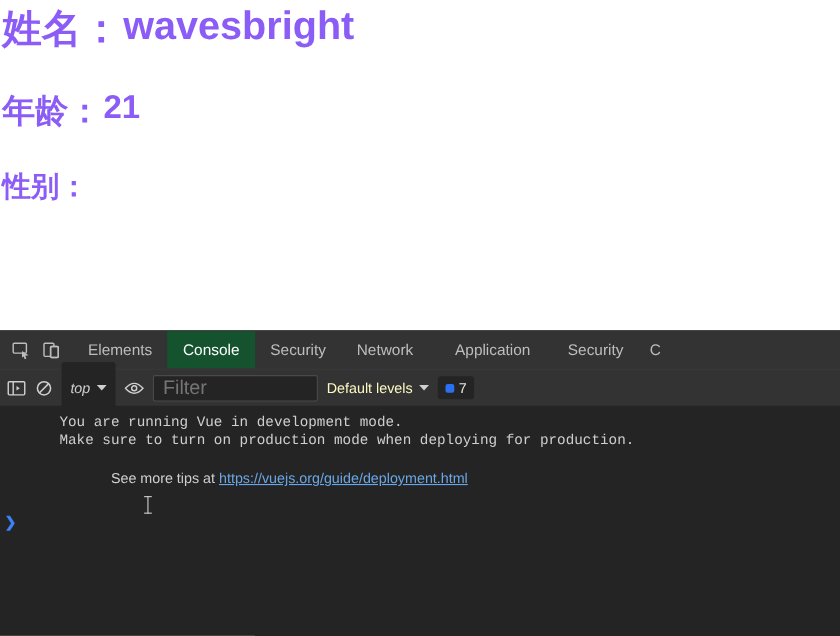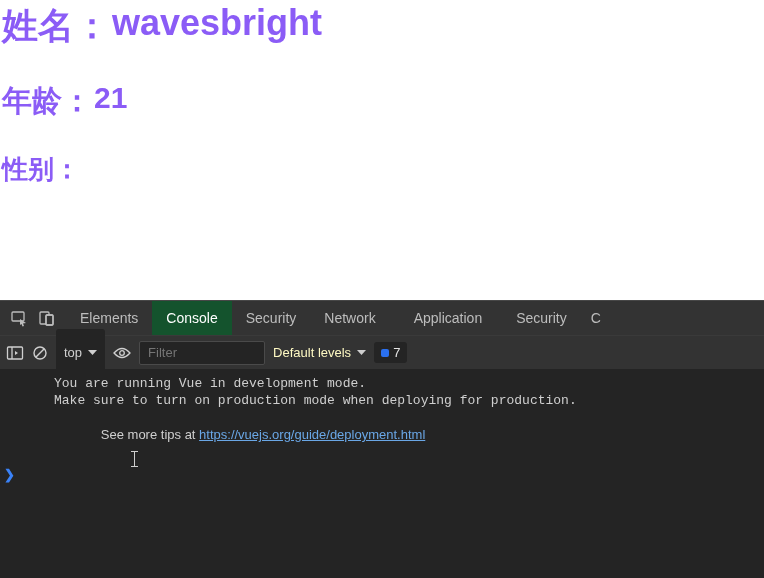--- a/index.html
+++ b/index.html
@@ -87,31 +87,32 @@
       font-size: 13px;
       color: #d0d0d0;
     }
     .toolbar .pill {
       background: #242424;
       border-radius: 3px;
       padding: 16px 8px;
       display: flex;
       align-items: center;
       gap: 6px;
+      font-style: italic;
     }
     .toolbar .filter-input {
       background: #242424;
       border: 1px solid #4a4a4a;
       color: #bbb;
       height: 24px;
-      width: 126px;
+      width: 150px;
       padding: 0 8px;
       border-radius: 2px;
       font-family: inherit;
-      font-size: 13px;
+      font-size: 18px;
     }
     .toolbar .levels {
       display: flex;
       align-items: center;
       gap: 6px;
       color: #fef9c3;
     }
     .badge {
       background: #242424;
       border-radius: 3px;

